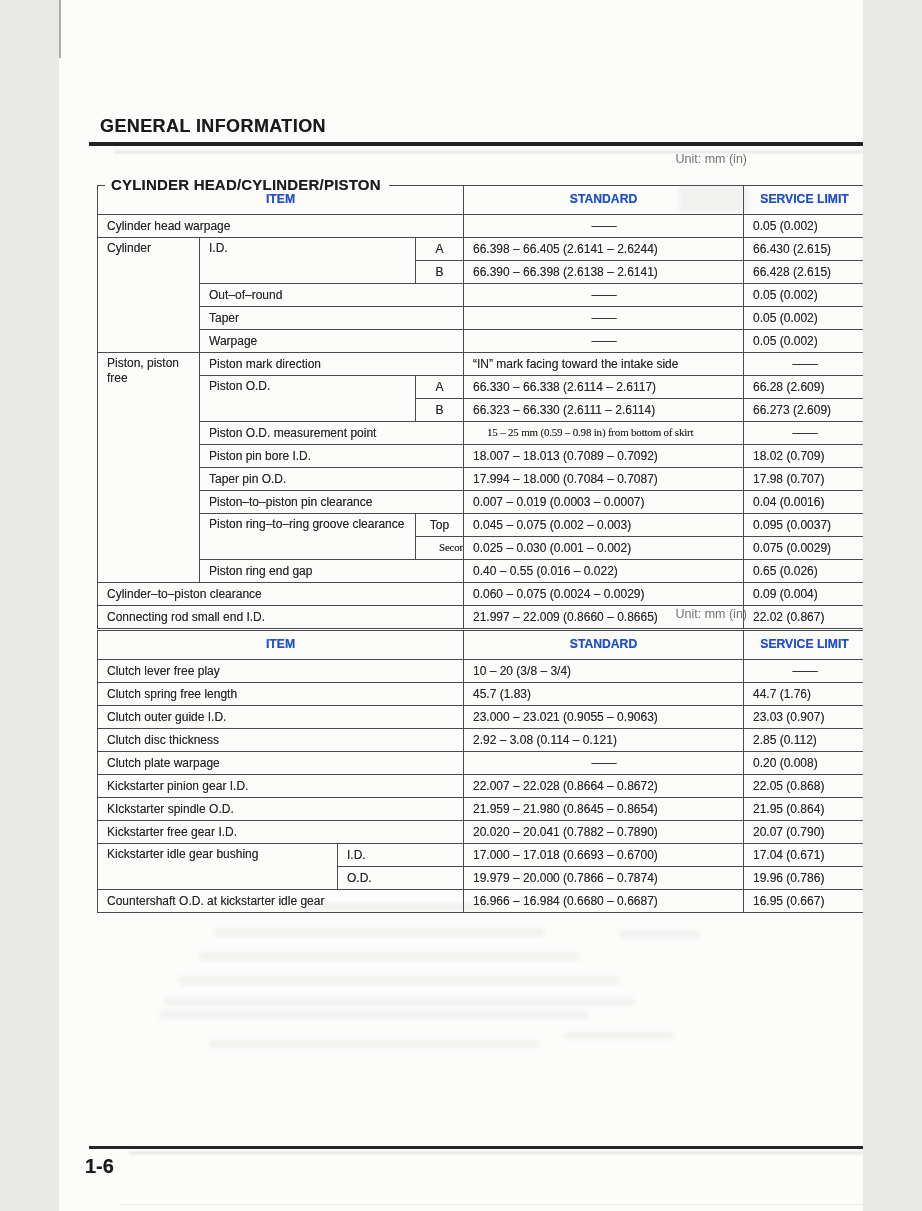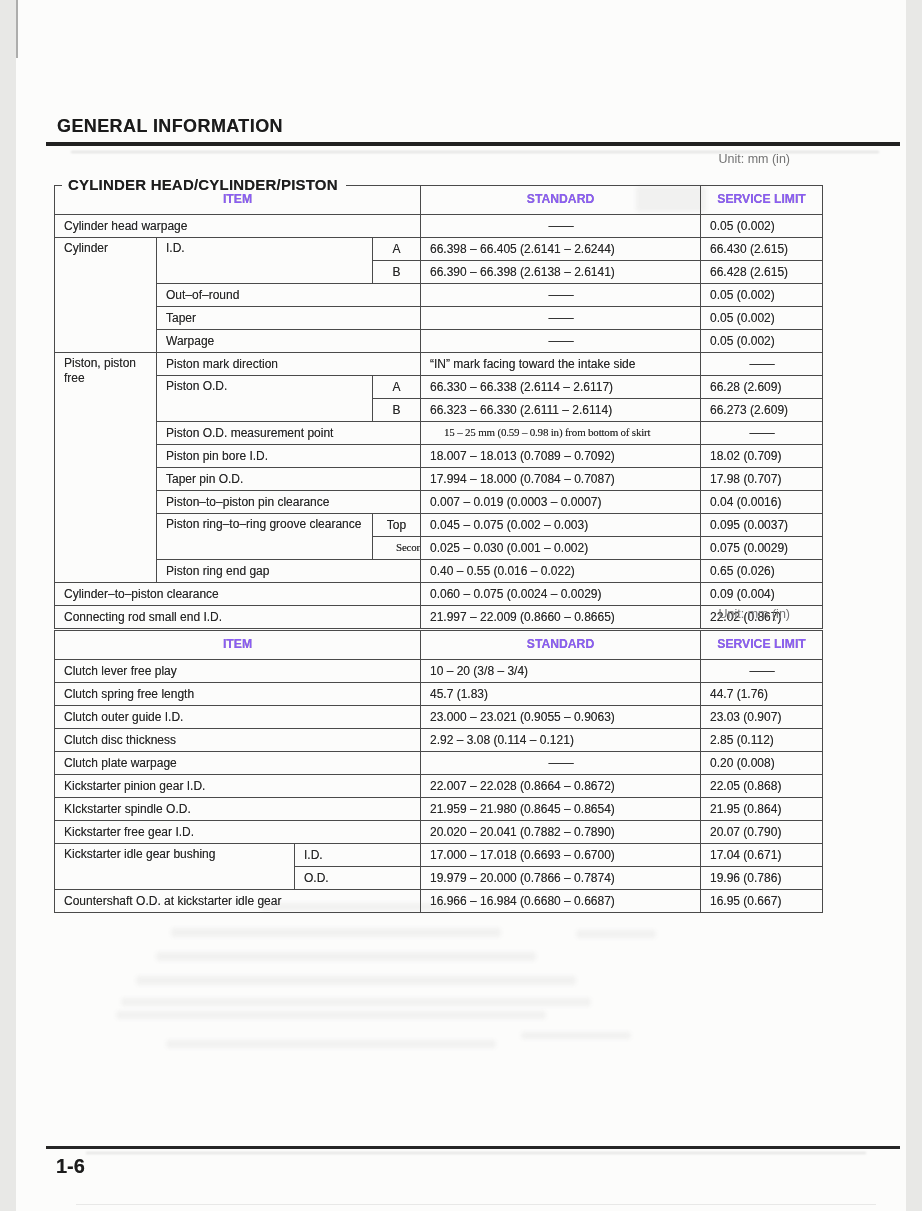--- a/index.html
+++ b/index.html
@@ -1,17 +1,17 @@
 <!DOCTYPE html>
 <html><head>
 <meta charset="utf-8">
 <style>
   html,body { margin:0; padding:0; background:#e8e8e6; }
   .page {
-    position:relative; width:890px; height:1211px; margin:0 auto;
+    position:relative; width:804px; height:1211px; margin:0 auto;
     background:#fcfcfb; overflow:hidden;
     font-family:"Liberation Sans","DejaVu Sans",sans-serif;
     color:#242424;
     -webkit-font-smoothing:antialiased;
   }
   .header-title {
     position:absolute; left:41px; top:116px; margin:0;
     font-size:18px; font-weight:bold; letter-spacing:0.4px; color:#1b1b1b;
     text-shadow:0 0 0.4px rgba(0,0,0,0.5);
   }
@@ -34,39 +34,39 @@
     font-weight:bold; font-size:15px; letter-spacing:0.2px; line-height:19px; color:#1d1d1d;
     text-shadow:0 0 0.4px rgba(0,0,0,0.5);
   }
   table { border-collapse:collapse; table-layout:fixed; width:768px; }
   th, td {
     border:1.6px solid #4a4a4a; font-size:12px; line-height:1.25;
     padding:1px 4px 1px 9px; height:20px; vertical-align:middle; text-align:left;
     color:#262626; text-shadow:0 0 0.3px rgba(0,0,0,0.45);
     overflow:hidden; white-space:normal;
   }
-  th { text-align:center; font-size:12.2px; font-weight:bold; height:24px; padding:2px 4px; color:#8b5cf6; }
+  th { text-align:center; font-size:12.2px; font-weight:bold; height:24px; padding:2px 4px; color:#1d4ed8; }
   td.ac { text-align:center; padding-left:3px; padding-right:3px; }
   td.vtop { vertical-align:top; padding-top:3px; }
   td.sm { font-size:11px; letter-spacing:-0.2px; padding-left:23px;font-family:Liberation Serif, serif; }
   .dash { display:inline-block; transform:scaleX(2.1); }
 
   .dot {
     position:absolute; left:906px; width:12px; height:9px; border-radius:50%;
     background:radial-gradient(ellipse at center, #7d7d7d 0%, #a6a6a6 55%, rgba(170,170,170,0) 82%);
     filter:blur(0.4px);
   }
   .ghost { position:absolute; background:#686868; opacity:0.07; filter:blur(2.2px); border-radius:3px; }
 
   .foot-rule { position:absolute; left:30px; top:1146px; width:854px; height:3px; background:#262626; }
   .foot-rule-echo { position:absolute; left:70px; top:1152px; width:780px; height:2px; background:rgba(70,70,70,0.14); filter:blur(1px); }
   .bottom-edge { position:absolute; left:60px; top:1204px; width:800px; height:1px; background:rgba(0,0,0,0.08); }
   .edge-sliver { position:absolute; left:0; top:0; width:2px; height:58px; background:#6b6b6b; opacity:0.55; }
   .page-num {
-    position:absolute; left:40px; top:1155px; font-size:20px; font-weight:bold; color:#1c1c1c;
+    position:absolute; left:26px; top:1155px; font-size:20px; font-weight:bold; color:#1c1c1c;
     text-shadow:0 0 0.4px rgba(0,0,0,0.5);
   }
 </style>
 </head>
 <body>
 
 <div class="page">
   <div class="edge-sliver"></div>
 
   <h1 class="header-title">GENERAL INFORMATION</h1>

